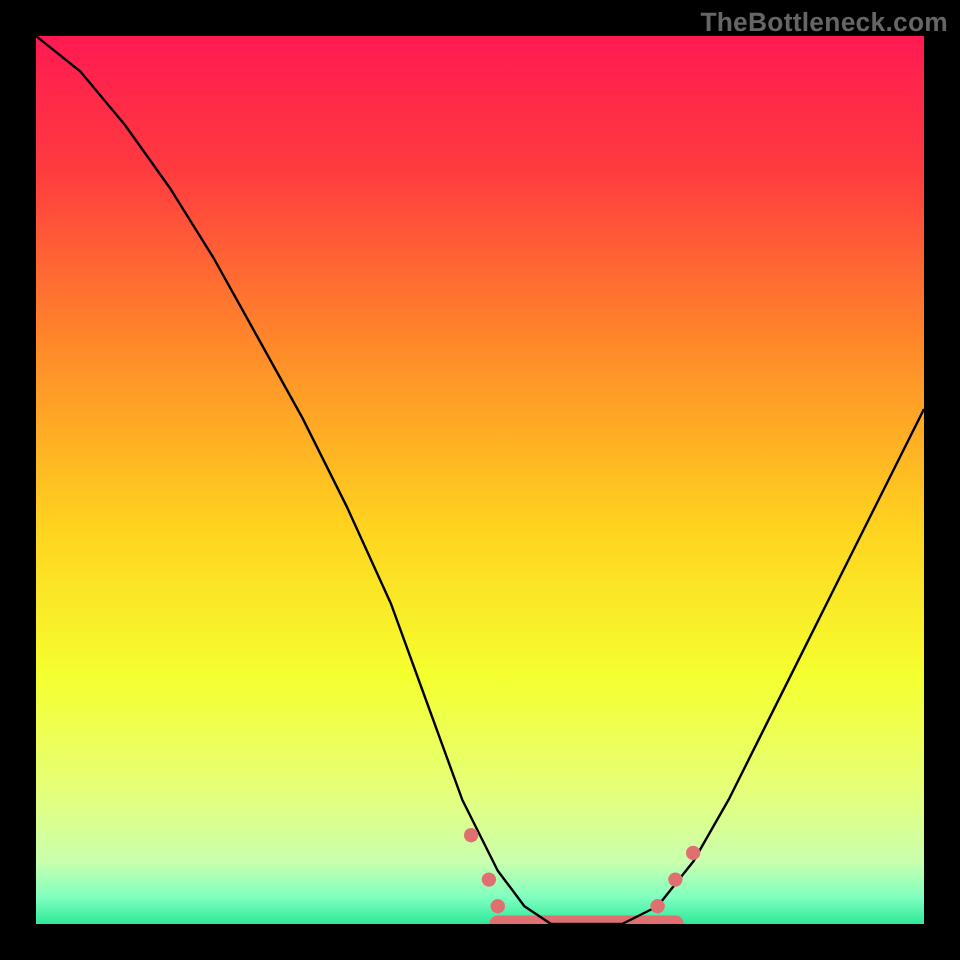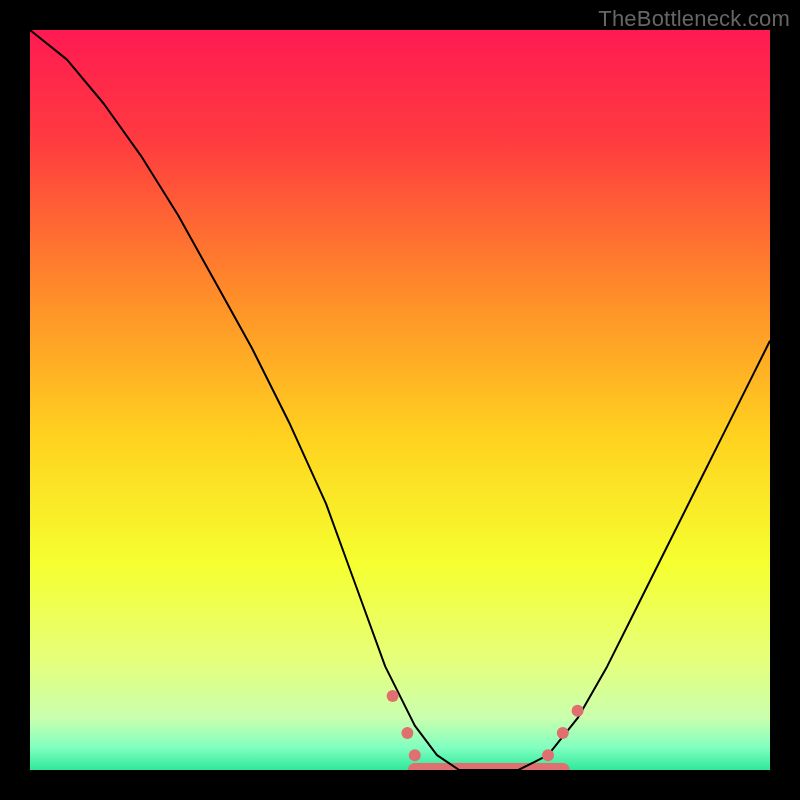--- a/index.html
+++ b/index.html
@@ -19,21 +19,21 @@
     width: 740px;
     height: 740px;
     overflow: hidden;
   }
   .watermark {
     position: absolute;
     top: 6px;
     right: 10px;
     color: #666;
     font-size: 22px;
-    font-weight: 400;
+    font-weight: 700;
     letter-spacing: 0.2px;
     z-index: 20;
   }
 </style>
 </head>
 <body>
 
 <div class="watermark">TheBottleneck.com</div>
 
 <div class="frame">

